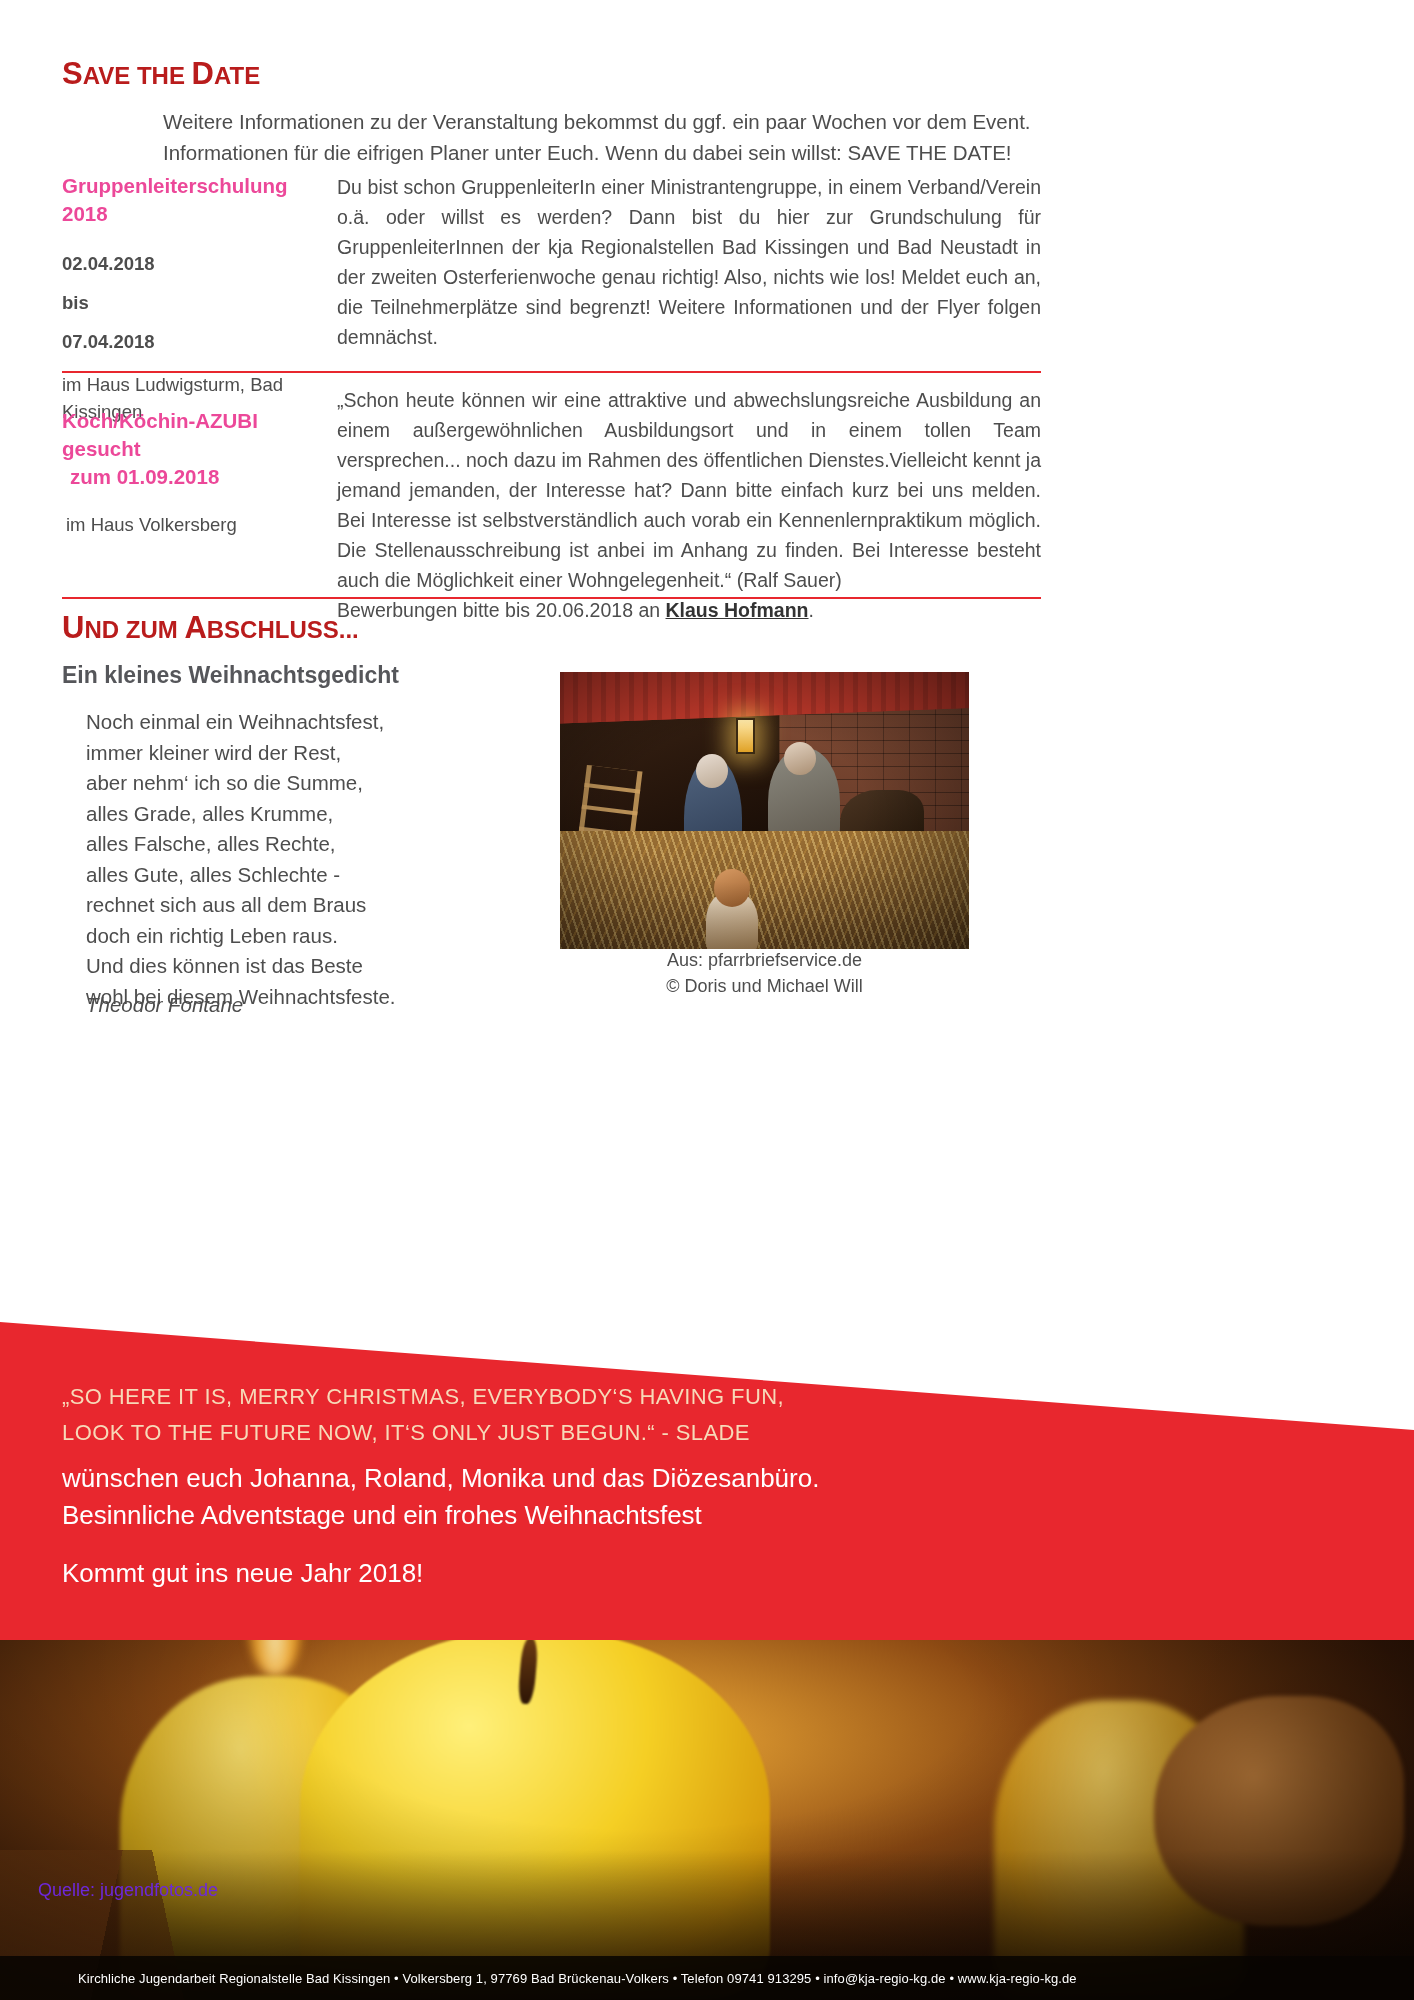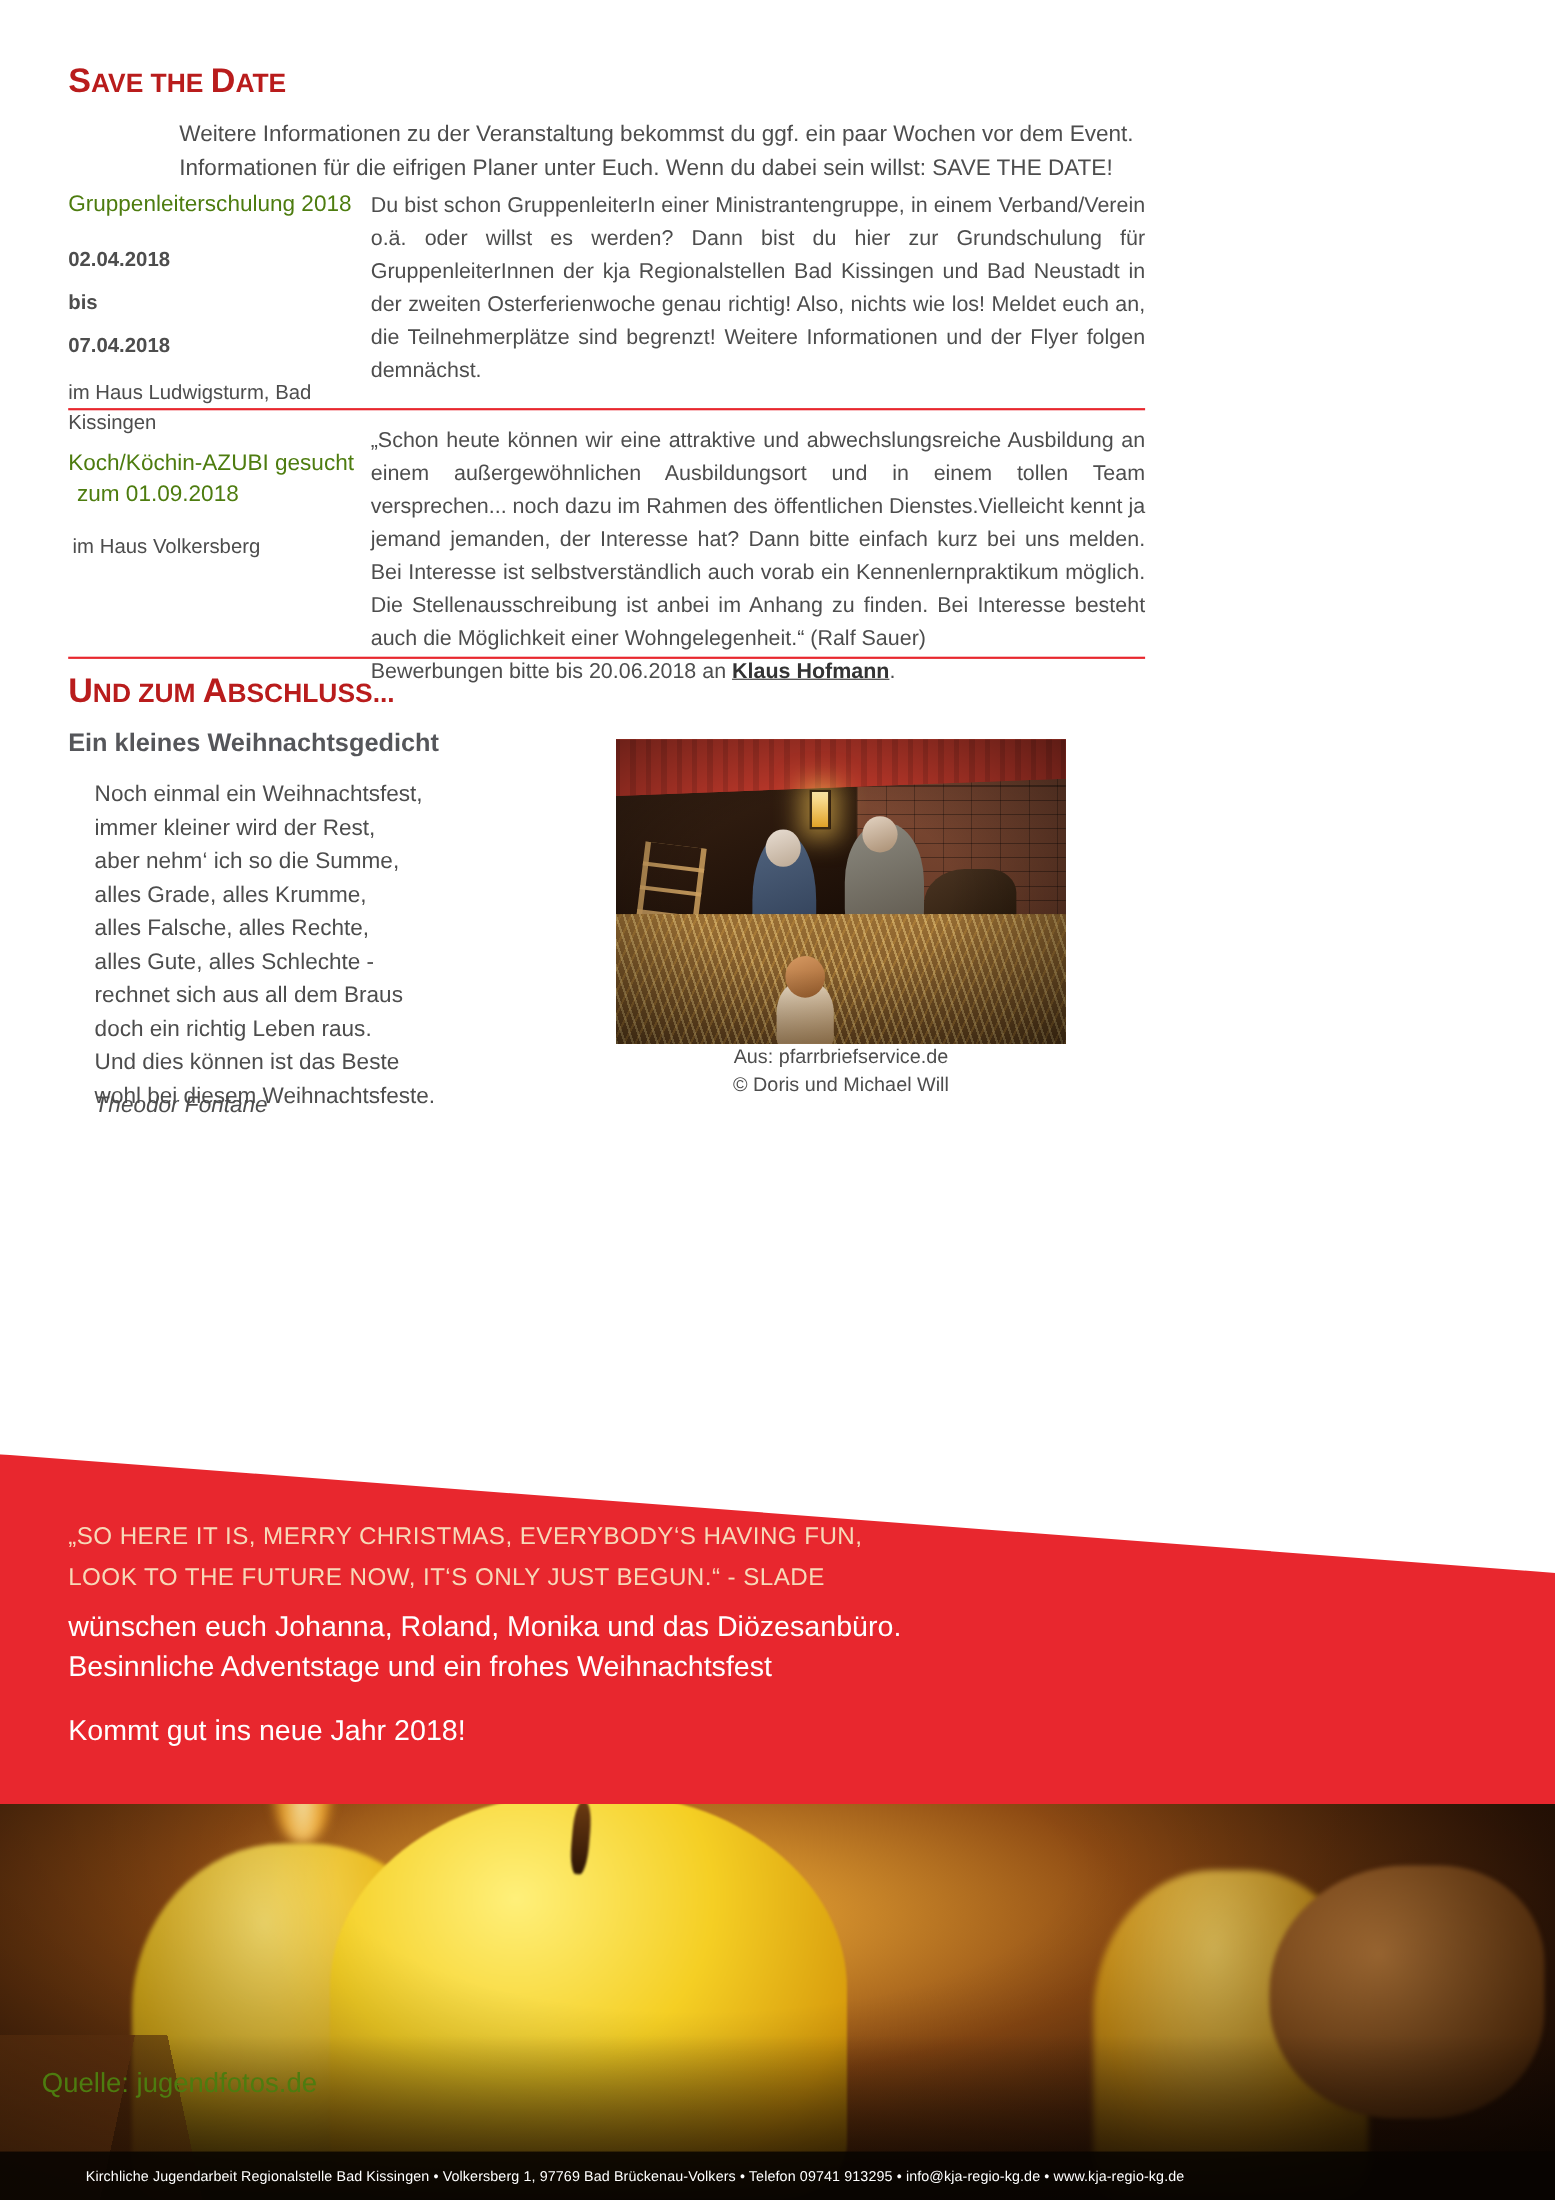--- a/index.html
+++ b/index.html
@@ -29,22 +29,22 @@
     text-align:justify;
   }
   .body-text.nojust { text-align:left; }
   .lead {
     font-size:20.5px;
     line-height:31px;
     color:#4d4d4d;
   }
   .left-bold {
     font-size:20.5px;
-    font-weight:normal;
-    color:#4d7c0f;
+    font-weight:bold;
+    color:#ec4899;
     line-height:28px;
   }
   .left-date {
     font-size:18.5px;
     font-weight:bold;
     color:#4d4d4d;
     line-height:27px;
   }
   .left-plain {
     font-size:18.5px;
@@ -255,21 +255,21 @@
       linear-gradient(102deg, rgba(120,62,18,.75) 0 120px, rgba(0,0,0,0) 120px),
       linear-gradient(78deg, rgba(96,48,12,.6) 0 180px, rgba(0,0,0,0) 180px),
       linear-gradient(0deg, rgba(20,8,2,.85), rgba(20,8,2,0));
   }
   .cd-vign {
     position:absolute; inset:0;
     background:radial-gradient(ellipse at 45% 45%, rgba(0,0,0,0) 30%, rgba(0,0,0,.62) 100%);
   }
   .source-note {
     position:absolute; left:38px; top:1880px;
-    color:#4d7c0f; font-size:25px; z-index:6;text-align:center;
+    color:#6d28d9; font-size:18px; z-index:6;text-align:center;
   }
 
   
   .footer-bar {
     position:absolute; left:0; bottom:0; width:1414px; height:44px;
     background:rgba(8,4,1,.88);
     z-index:7;
     display:flex; align-items:center;
   }
   .footer-text {

